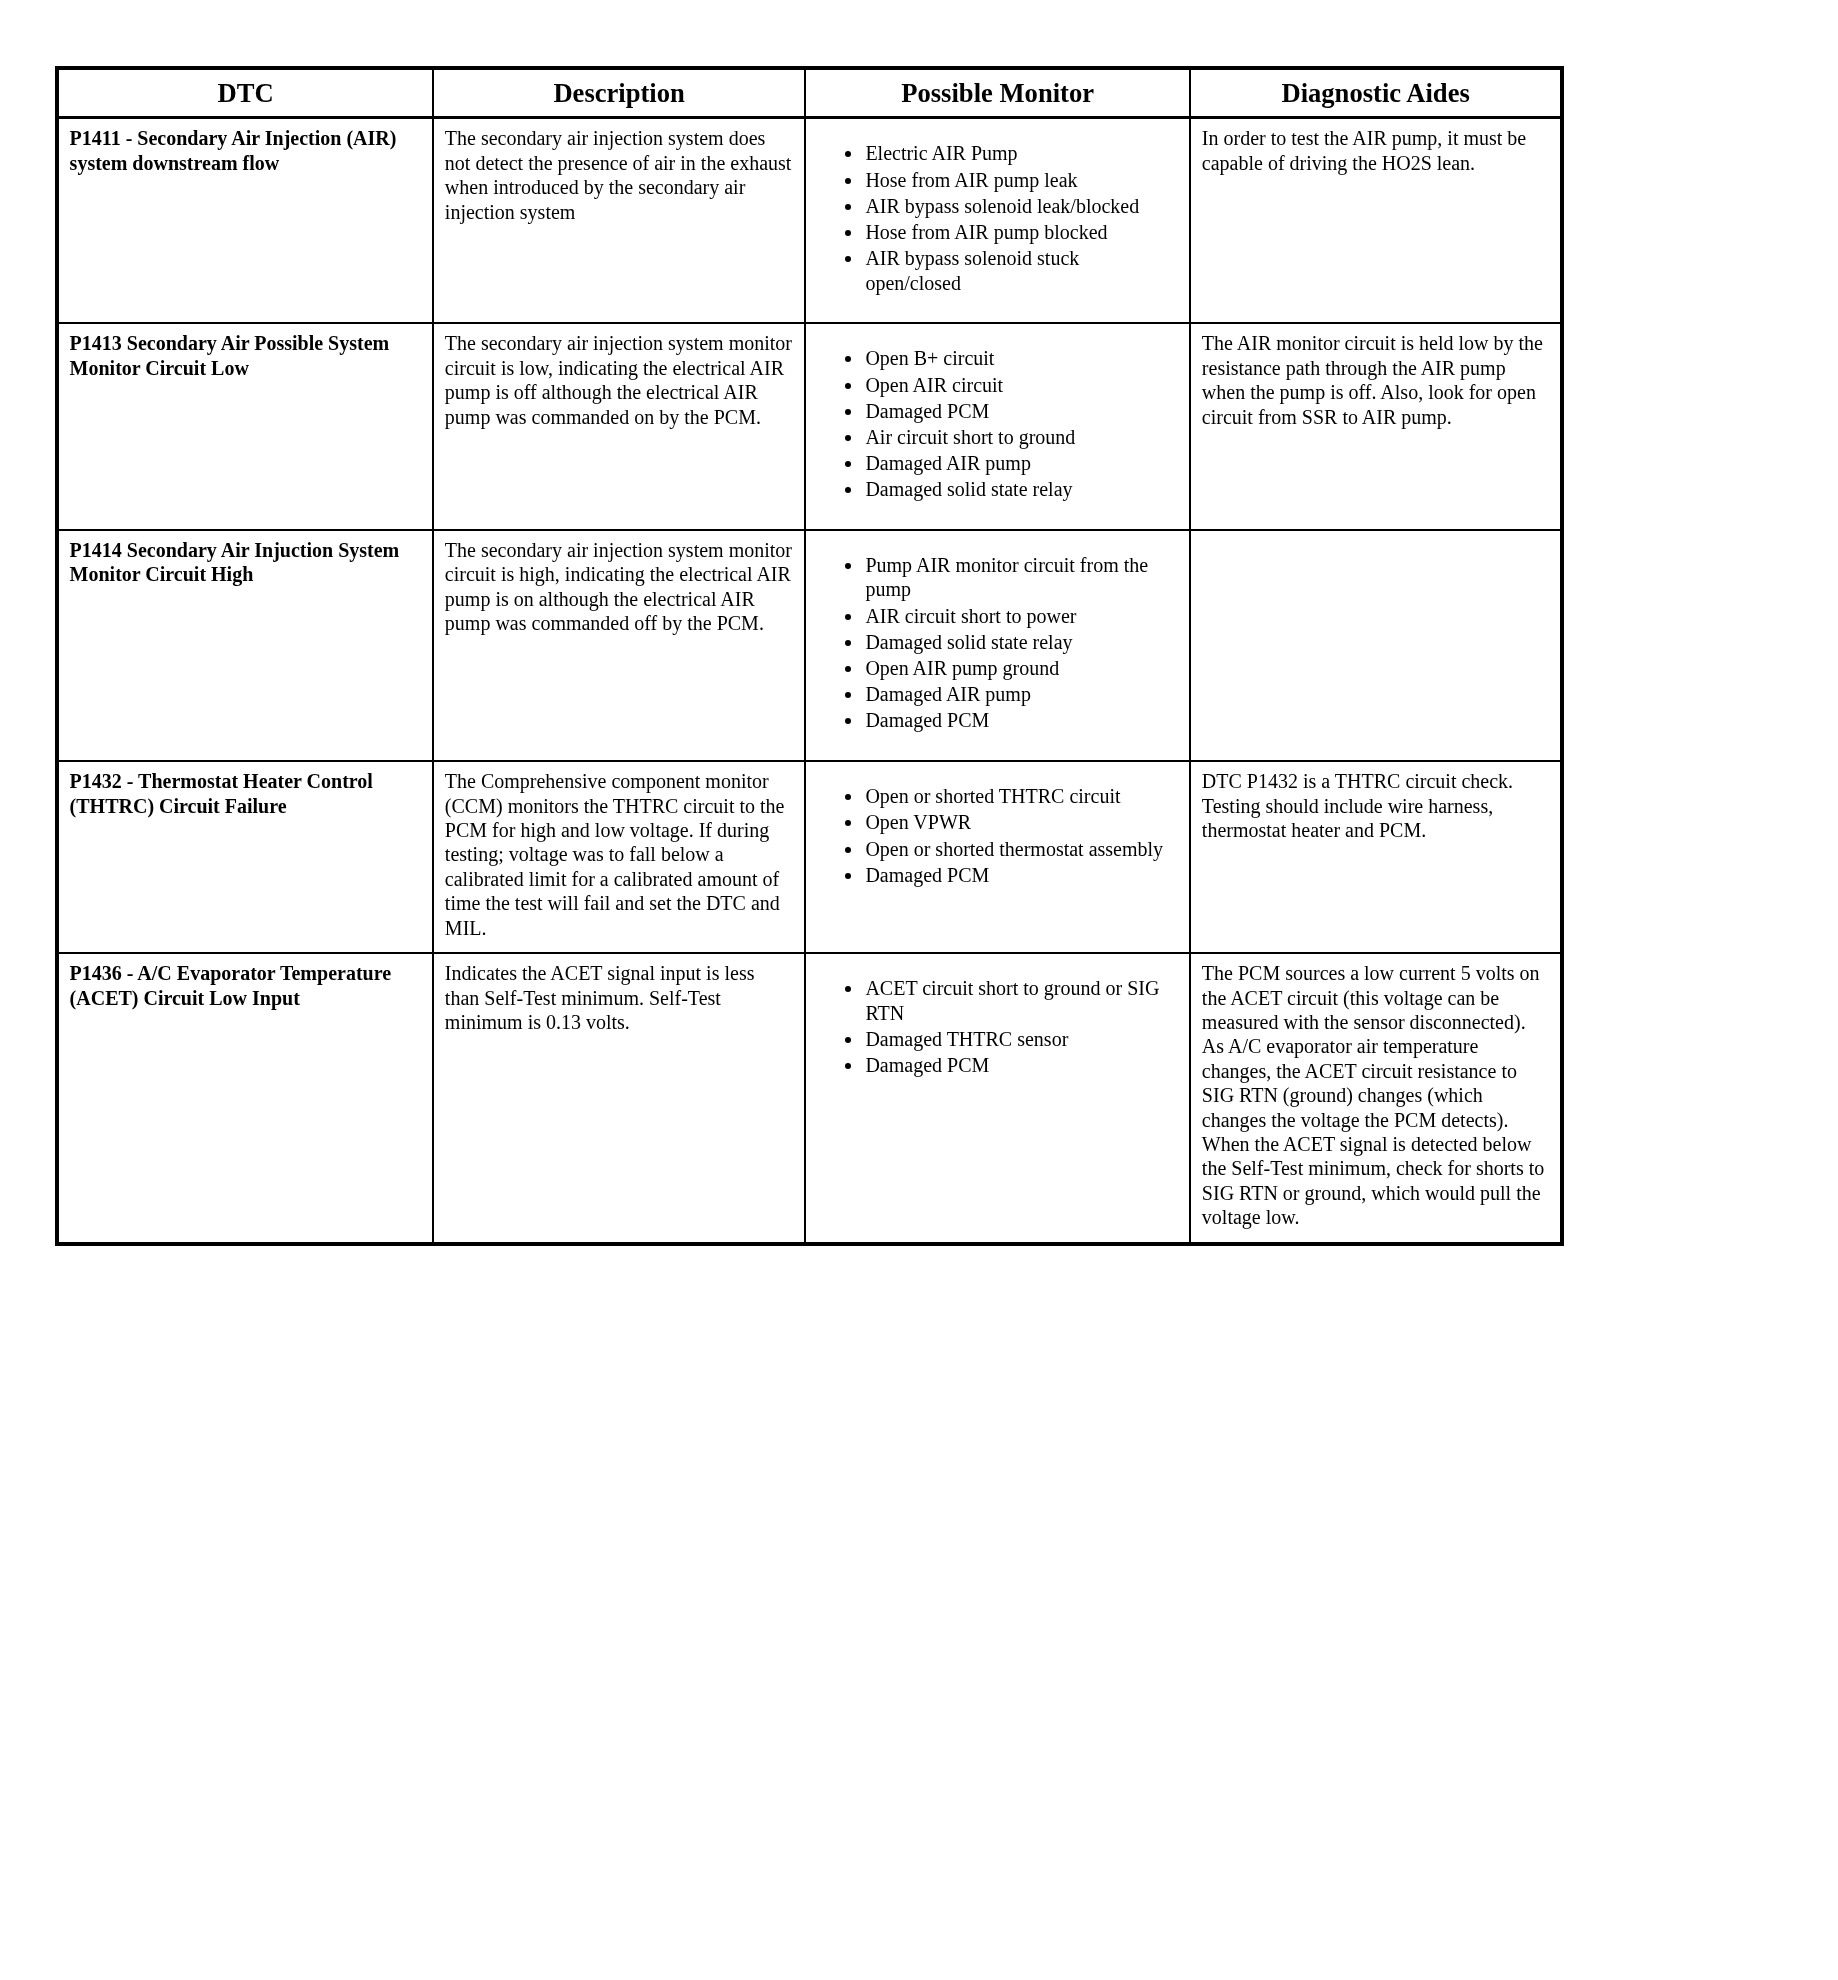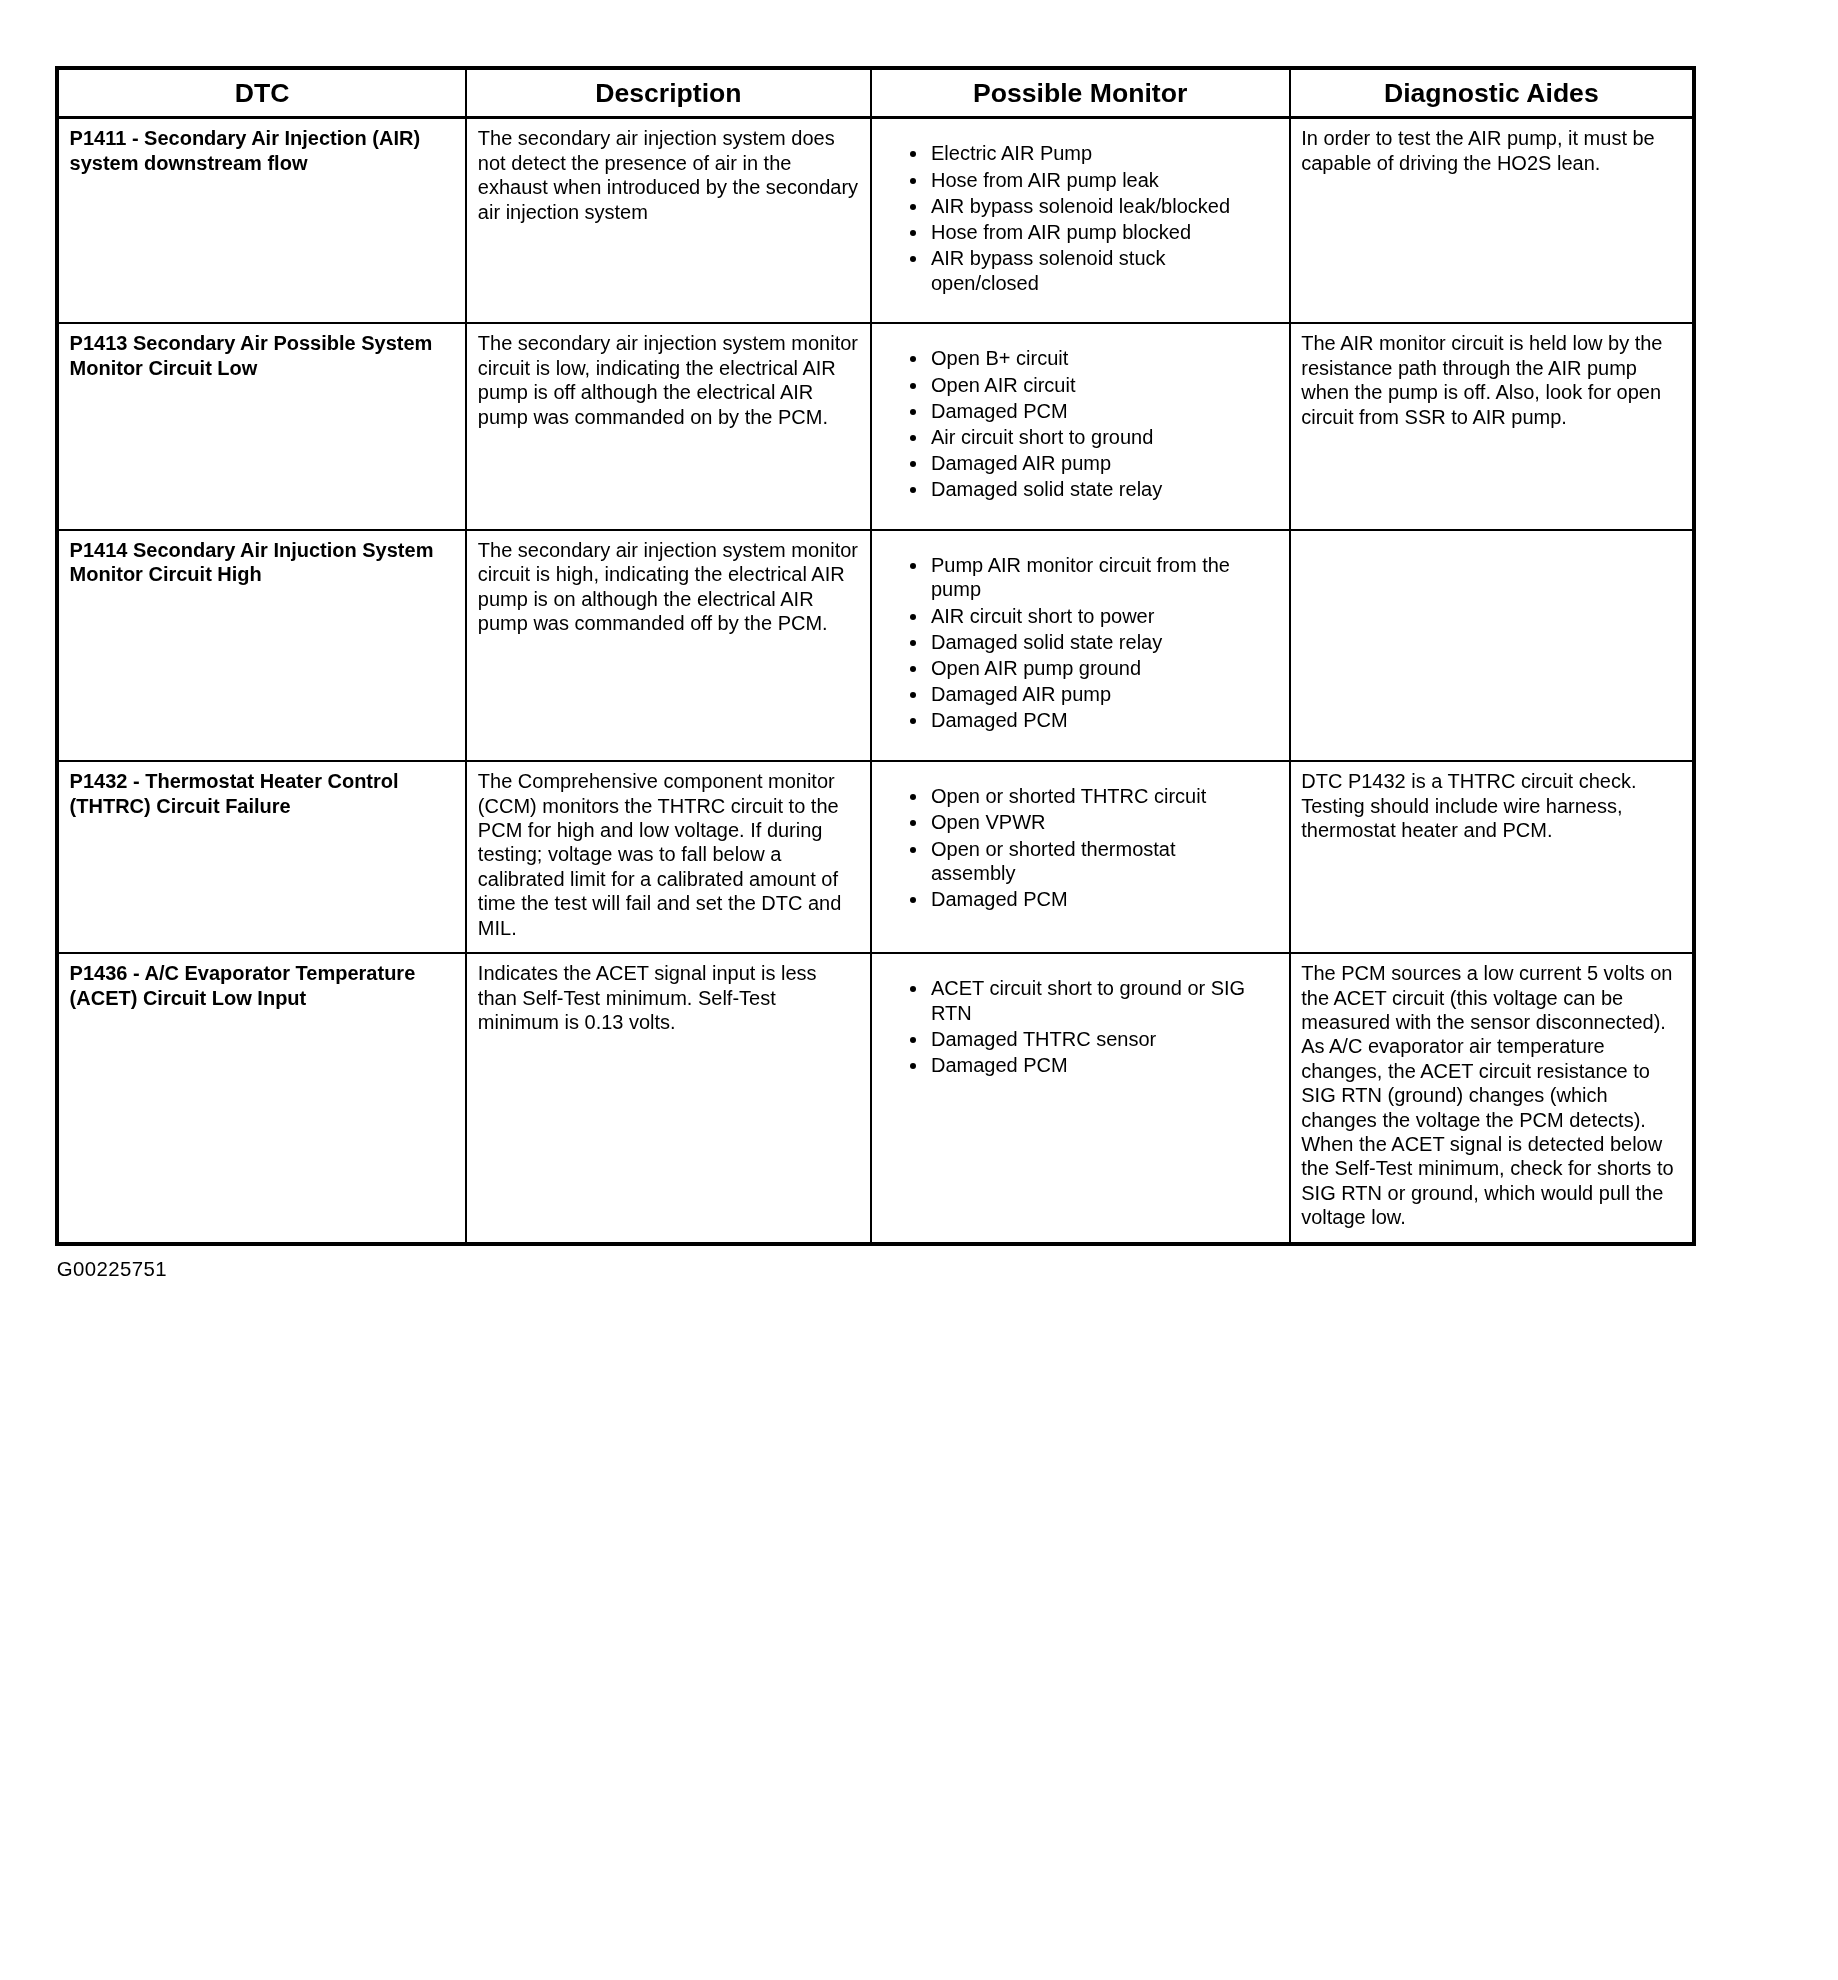--- a/index.html
+++ b/index.html
@@ -13,23 +13,24 @@
     width: 1839px;
     min-height: 1981px;
     box-sizing: border-box;
     position: relative;
   }
   .page {
     padding: 66px 37px 17.7px 55px;
   }
   table.dtc-table {
     border-collapse: collapse;
-    width: 1641px;
+    width: 1509px;
     table-layout: fixed;
     border: 4.4px solid #000;
+    font-family: Liberation Serif, serif;
   }
   table.dtc-table th,
   table.dtc-table td {
     border: 2.7px solid #000;
     vertical-align: top;
     padding: 7px 10.6px 12.4px 10.6px;
     font-size: 20px;
     line-height: 1.22;
     word-wrap: break-word;
   }
@@ -148,16 +149,15 @@
               <li>ACET circuit short to ground or SIG RTN</li>
               <li>Damaged THTRC sensor</li>
               <li>Damaged PCM</li>
             </ul>
         </td>
         <td class="aides-cell">The PCM sources a low current 5 volts on the ACET circuit (this voltage can be measured with the sensor disconnected).  As A/C evaporator air temperature changes, the ACET circuit resistance to SIG RTN (ground) changes (which changes the voltage the PCM detects). When the ACET signal is detected below the Self-Test minimum, check for shorts to SIG RTN or ground, which would pull the voltage low.</td>
       </tr>
     </tbody>
   </table>
 
-  <div class="figure-id">G00225751</div>
 
 </div>
 
 
 </body></html>

